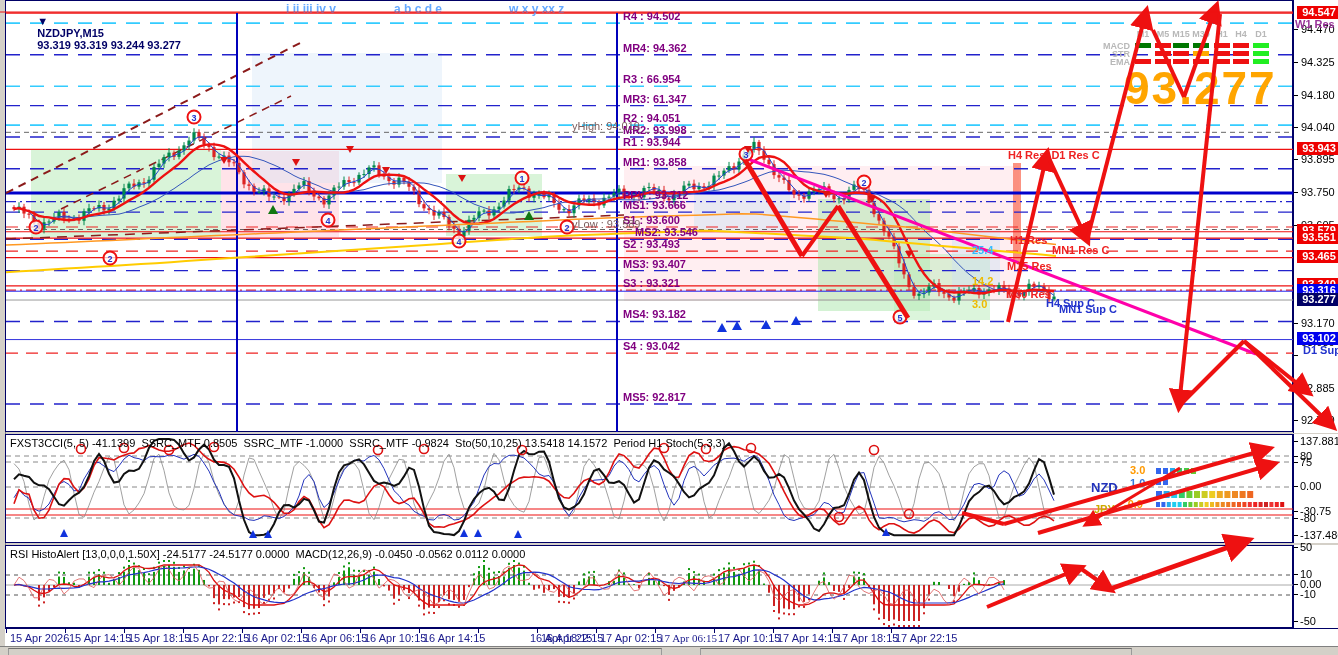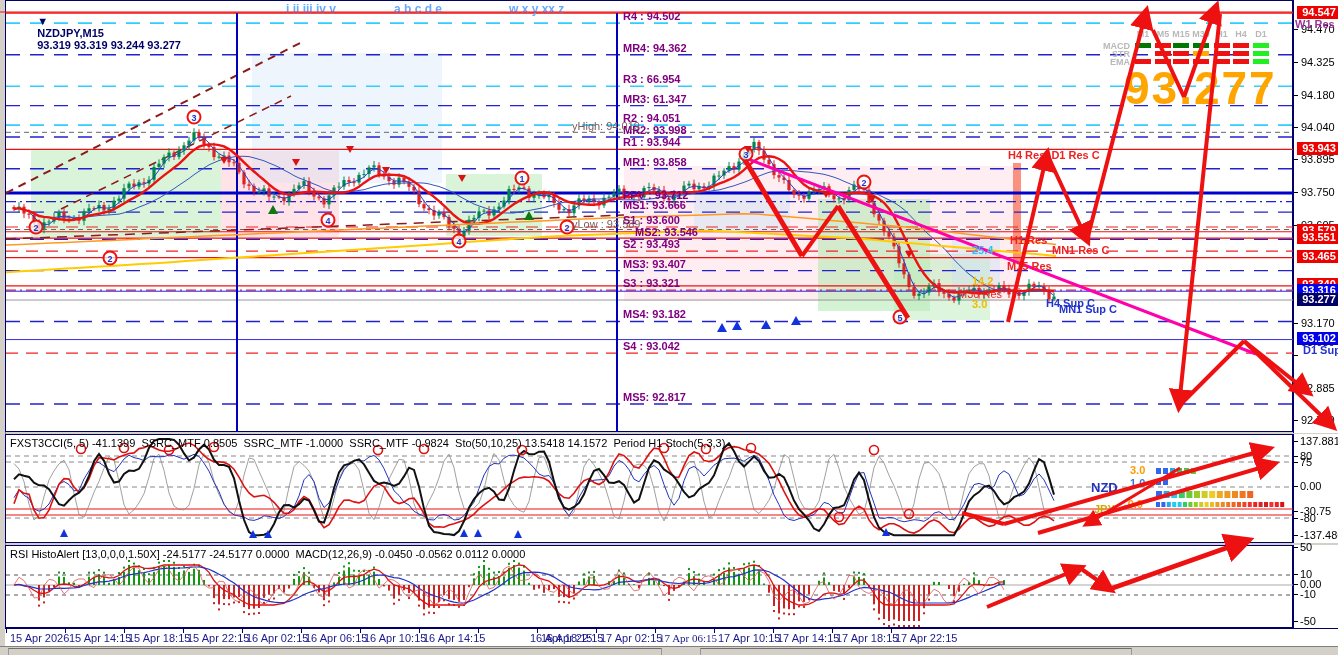--- a/index.html
+++ b/index.html
@@ -552,21 +552,21 @@
       <div class="lbl pivlbl" style="left:617px;top:276.0759999999998px;">S3 : 93.321</div>
       <div class="lbl pivlbl" style="left:617px;top:307.4899999999989px;">MS4: 93.182</div>
       <div class="lbl pivlbl" style="left:617px;top:339.129999999999px;">S4 : 93.042</div>
       <div class="lbl pivlbl" style="left:617px;top:389.9800000000009px;">MS5: 92.817</div>
       <div class="lbl" style="left:566px;top:119.3279999999981px;color:#7a5c5c;">yHigh: 94.019</div>
       <div class="lbl" style="left:566px;top:216.50799999999964px;color:#7a5c5c;">yLow : 93.589</div>
       <div class="lbl" style="left:1002px;top:148px;color:#ee2222;font-weight:bold;">H4 Res  D1 Res C</div>
       <div class="lbl" style="left:1004px;top:233px;color:#ee2222;font-weight:bold;">H1 Res</div>
       <div class="lbl" style="left:1046px;top:243px;color:#ee2222;font-weight:bold;">MN1 Res C</div>
       <div class="lbl" style="left:1001px;top:259px;color:#ee2222;font-weight:bold;">M15 Res</div>
-      <div class="lbl" style="left:952px;top:287px;color:#ee2222;font-weight:normal;">M30 Res</div>
+      <div class="lbl" style="left:1000px;top:287px;color:#ee2222;font-weight:bold;">M30 Res</div>
       <div class="lbl" style="left:1040px;top:296px;color:#2233cc;font-weight:bold;">H4 Sup C</div>
       <div class="lbl" style="left:1053px;top:302px;color:#2233cc;font-weight:bold;">MN1 Sup C</div>
       <div class="lbl" style="left:966px;top:243px;color:#33bbff;font-weight:bold;">25.4</div>
       <div class="lbl" style="left:966px;top:274px;color:#eebb00;font-weight:bold;">14.2</div>
       <div class="lbl" style="left:966px;top:297px;color:#eebb00;font-weight:bold;">3.0</div>
     </div>
   <div class="lbl" style="left:19px;top:2px;color:#000066;font-weight:bold;">
     <span style="color:#000066;">▼</span>
     <span>NZDJPY,M15</span>
     <span style="font-weight:bold;">93.319 93.319 93.244 93.277</span>

